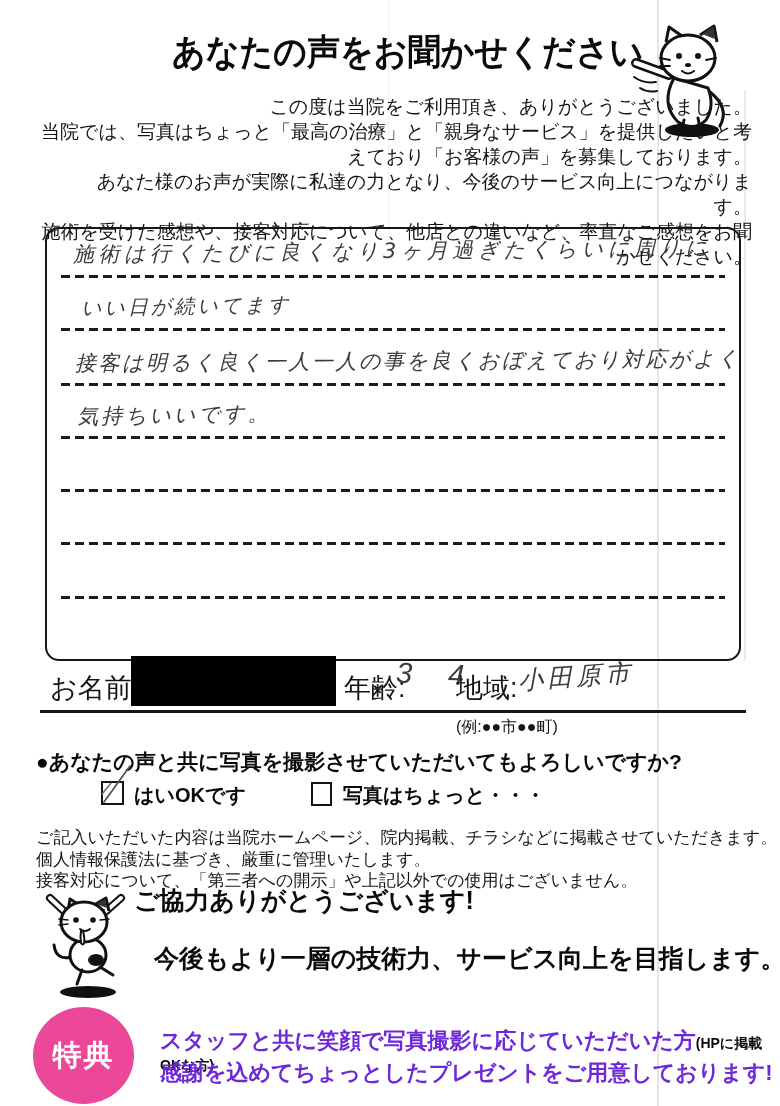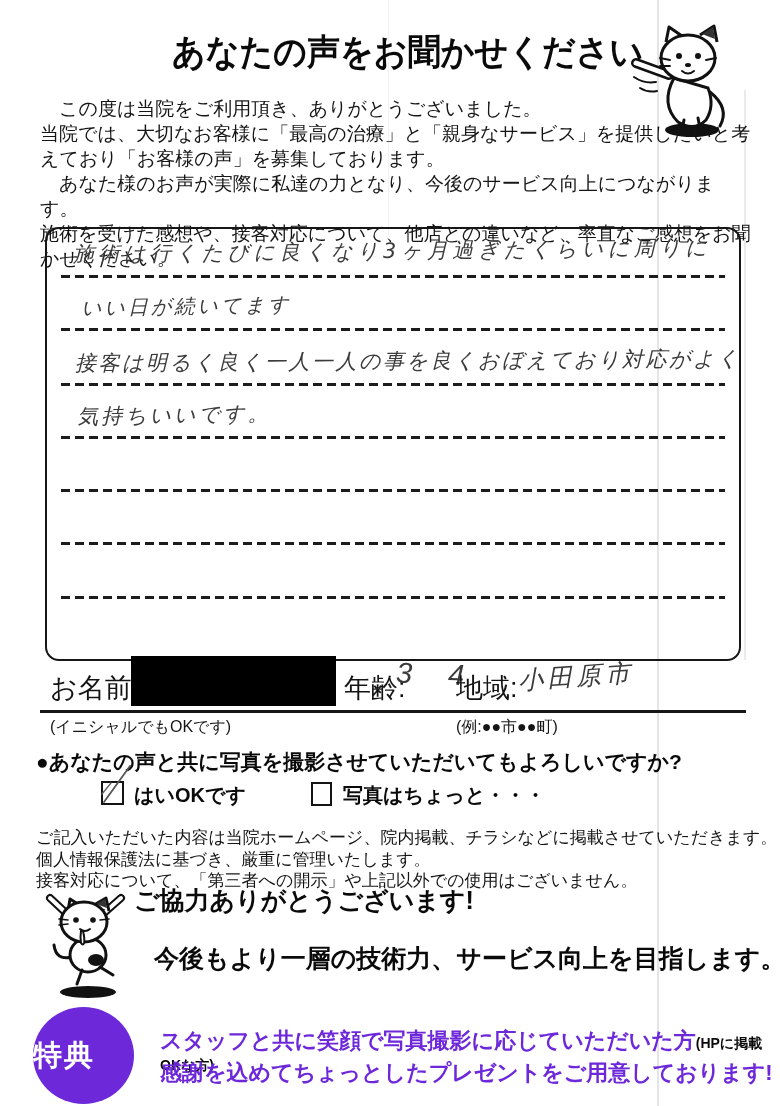--- a/index.html
+++ b/index.html
@@ -11,21 +11,21 @@
   }
   .abs { position:absolute; }
 
   .title {
     left:172px; top:30px; width:460px;
     font-size:33px; font-weight:900; letter-spacing:0px;
     transform:scaleY(1.08); white-space:nowrap; color:#0a0a0a;
   }
 
   .intro { left:40px; top:96px; width:712px; font-size:19px; line-height:25px; color:#141414; }
-  .intro p { text-align:left; }
+  .intro p { text-align:right;font-family:Liberation Mono, monospace; }
   .indent { text-indent:1em; }
 
   .comment-box {
     left:45px; top:227px; width:696px; height:434px;
     border:2.5px solid #161616; border-radius:14px; background:transparent;
   }
   .dash {
     position:absolute; left:14px; width:664px; height:3px;
     background:repeating-linear-gradient(90deg,#1c1c1c 0 9px,transparent 9px 14px);
   }
@@ -49,21 +49,21 @@
   .cbox { border:2.5px solid #141414; background:#fff; }
   .cb-label { font-size:20px; font-weight:900; color:#0a0a0a; white-space:nowrap; }
 
   .privacy { left:36px; top:827px; width:740px; font-size:17px; line-height:21.5px; color:#141414; }
   .privacy div { white-space:nowrap; }
 
   .thanks-line { font-size:25px; font-weight:900; white-space:nowrap; color:#0a0a0a; }
 
   .badge {
     left:33px; top:1007px; width:101px; height:97px; border-radius:50%;
-    background:#6d28d9; display:flex; align-items:center; justify-content:flex-start;
+    background:#ec4899; display:flex; align-items:center; justify-content:center;
   }
   .badge span { color:#fff; font-size:29px; font-weight:900; letter-spacing:2px; }
   .bonus-big { font-size:22px; font-weight:900; color:#6d28d9; white-space:nowrap; }
   .bonus-small { font-size:14px; font-weight:900; color:#0a0a0a; }
 
   .fold { background:rgba(0,0,0,0.10); }
 </style>
 </head>
 <body>
 
@@ -89,21 +89,21 @@
     <ellipse cx="62" cy="38" rx="27" ry="23" fill="#fff" stroke="#111" stroke-width="3"></ellipse>
     <circle cx="53" cy="36" r="3" fill="#111"></circle>
     <circle cx="72" cy="36" r="3" fill="#111"></circle>
     <ellipse cx="62" cy="45" rx="3" ry="2" fill="#111"></ellipse>
     <path d="M56,51 q6,5 12,0" fill="none" stroke="#111" stroke-width="2" stroke-linecap="round"></path>
     <path d="M34,38 l10,2 M34,46 l10,0 M90,38 l-10,2" fill="none" stroke="#111" stroke-width="1.8" stroke-linecap="round"></path>
   </svg>
 
   <div class="abs intro">
     <p class="indent">この度は当院をご利用頂き、ありがとうございました。</p>
-    <p>当院では、大切なお客様に「最高の治療」と「親身なサービス」を提供したいと考えており「お客様の声」を募集しております。</p>
+    <p>当院では、写真はちょっと「最高の治療」と「親身なサービス」を提供したいと考えており「お客様の声」を募集しております。</p>
     <p class="indent">あなた様のお声が実際に私達の力となり、今後のサービス向上につながります。</p>
     <p>施術を受けた感想や、接客対応について、他店との違いなど、率直なご感想をお聞かせください。</p>
   </div>
 
   <div class="abs comment-box">
     <div class="dash" style="top:46px;"></div>
     <div class="dash" style="top:99px;"></div>
     <div class="dash" style="top:154px;"></div>
     <div class="dash" style="top:207px;"></div>
     <div class="dash" style="top:260px;"></div>
@@ -115,21 +115,20 @@
     <div class="hw hw4">気持ちいいです。</div>
   </div>
 
   <div class="abs field-label" style="left:50px; top:670px;">お名前:</div>
   <div class="abs redaction"></div>
   <div class="abs field-label" style="left:344px; top:670px;">年齢:</div>
   <div class="abs hw-age">3 4</div>
   <div class="abs field-label" style="left:456px; top:670px;">地域:</div>
   <div class="abs hw-region">小田原市</div>
   <div class="abs divider"></div>
-  <div class="abs note" style="left:50px; top:717px;">(イニシャルでもOKです)</div>
   <div class="abs note" style="left:456px; top:717px;">(例:●●市●●町)</div>
 
   <div class="abs question">●あなたの声と共に写真を撮影させていただいてもよろしいですか?</div>
   <div class="abs cbox" style="left:101px; top:781px; width:23px; height:24px;"></div>
   <svg class="abs" style="left:94px; top:760px;" width="46" height="50" viewBox="0 0 46 50">
     <path d="M10,42 L36,6" stroke="#555" stroke-width="1.8" fill="none" stroke-linecap="round"></path>
     <path d="M8,34 L17,23" stroke="#666" stroke-width="1.4" fill="none" stroke-linecap="round"></path>
   </svg>
   <div class="abs cb-label" style="left:134px; top:782px;">はいOKです</div>
   <div class="abs cbox" style="left:311px; top:782px; width:21px; height:24px;"></div>

